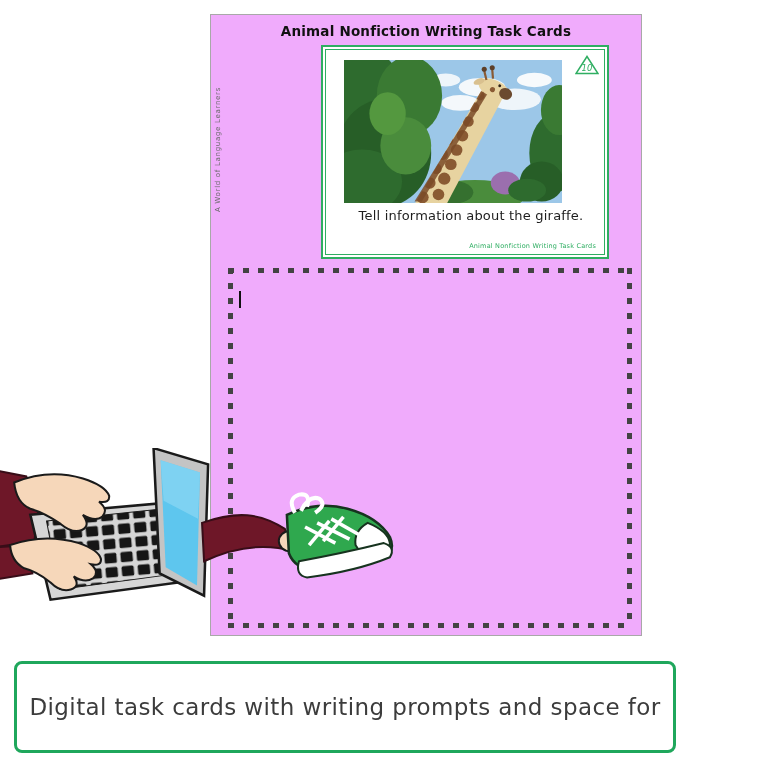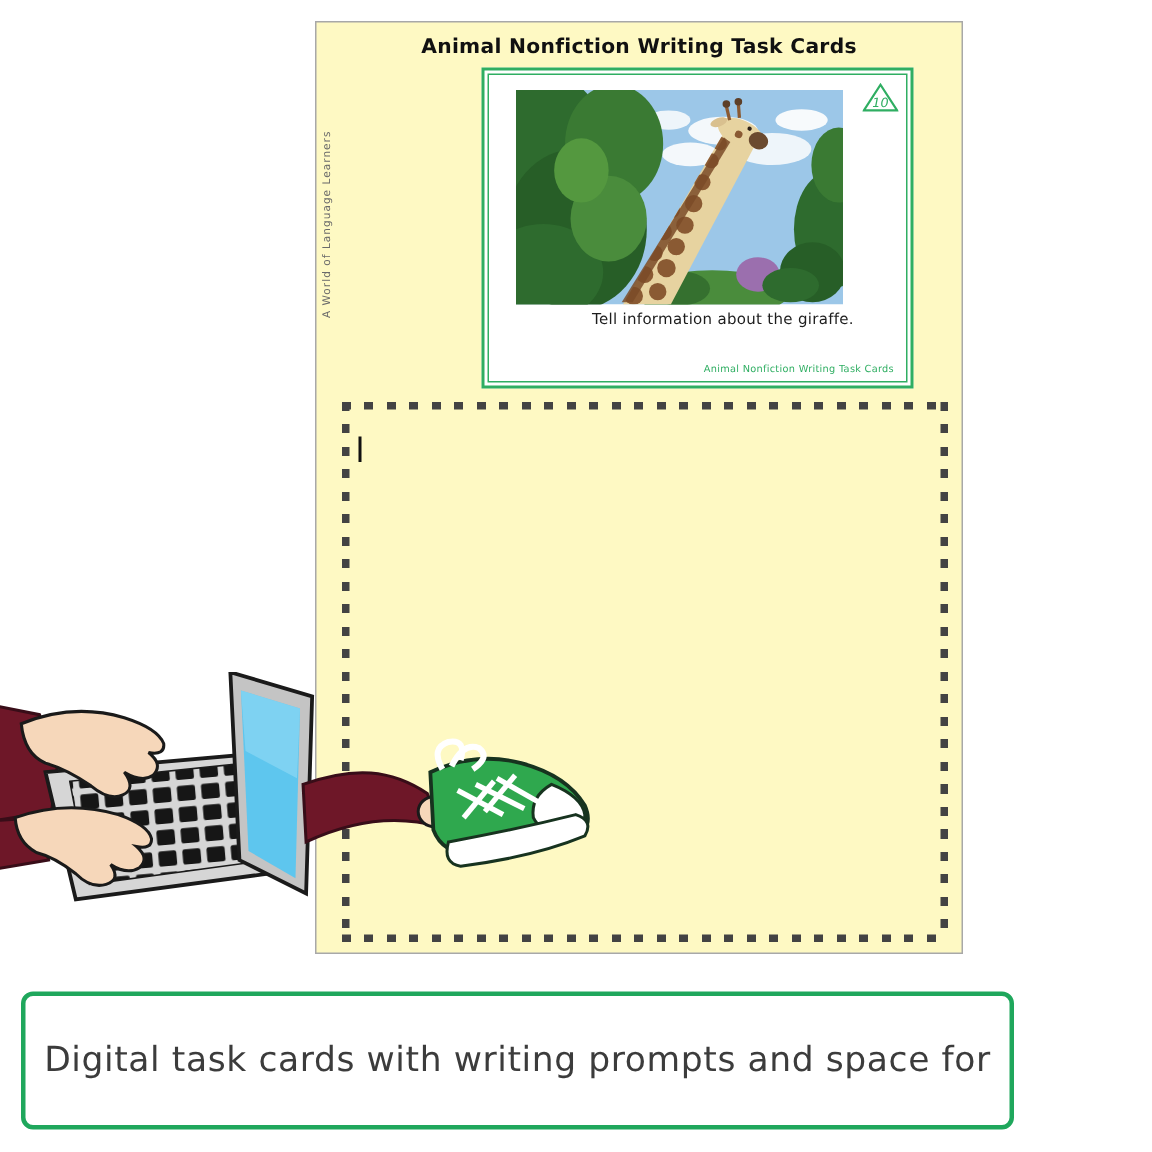--- a/index.html
+++ b/index.html
@@ -3,21 +3,21 @@
 <meta charset="utf-8">
 <style>
   html,body{margin:0;padding:0;background:#ffffff;}
   .canvas{
     position:relative;width:768px;height:768px;background:#ffffff;
     font-family:"Liberation Sans",sans-serif;overflow:hidden;
   }
   
   .page{
     position:absolute;left:210px;top:14px;width:432px;height:622px;
-    background:#fef9c3;border:1px solid #a8a8a8;box-sizing:border-box;z-index:1;padding-left:34px;
+    background:#f0abfc;border:1px solid #a8a8a8;box-sizing:border-box;z-index:1;padding-left:34px;
   }
   .page-title{
     position:absolute;top:8px;left:0;width:100%;text-align:center;
     font-family:"DejaVu Sans",sans-serif;font-size:13.5px;font-weight:bold;color:#111;
     letter-spacing:0.2px;
   }
   .side-credit{
     position:absolute;left:3px;top:72px;
     writing-mode:vertical-rl;transform:rotate(180deg);
     font-family:"DejaVu Sans",sans-serif;font-size:7px;color:#6a6a6a;letter-spacing:0.7px;
@@ -25,22 +25,22 @@
   
   .task-card{
     position:absolute;left:110px;top:30px;width:288px;height:214px;
     border:2px solid #2fae62;box-sizing:border-box;background:#fff;
   }
   .card-inner{position:absolute;inset:2px;border:1px solid #2fae62;}
   .photo{position:absolute;left:18px;top:10px;width:218px;height:143px;display:block;}
   .card-number{position:absolute;top:5px;right:5px;width:24px;height:20px;font-style:italic;}
   .card-number svg{width:100%;height:100%;display:block;}
   .prompt{
-    position:absolute;top:158px;left:17px;width:100%;text-align:center;
-    font-family:"DejaVu Sans",sans-serif;font-size:10px;font-weight:500;color:#1d1d1d;
+    position:absolute;top:158px;left:6px;width:100%;text-align:center;
+    font-family:"DejaVu Sans",sans-serif;font-size:13px;font-weight:500;color:#1d1d1d;
     letter-spacing:0.2px;
   }
   .card-credit{
     position:absolute;bottom:4px;right:8px;
     font-family:"DejaVu Sans",sans-serif;font-size:6.5px;color:#2fae62;letter-spacing:0.2px;
   }
   
   .response-area{
     position:absolute;left:17px;top:253px;width:404px;height:360px;
     background:

